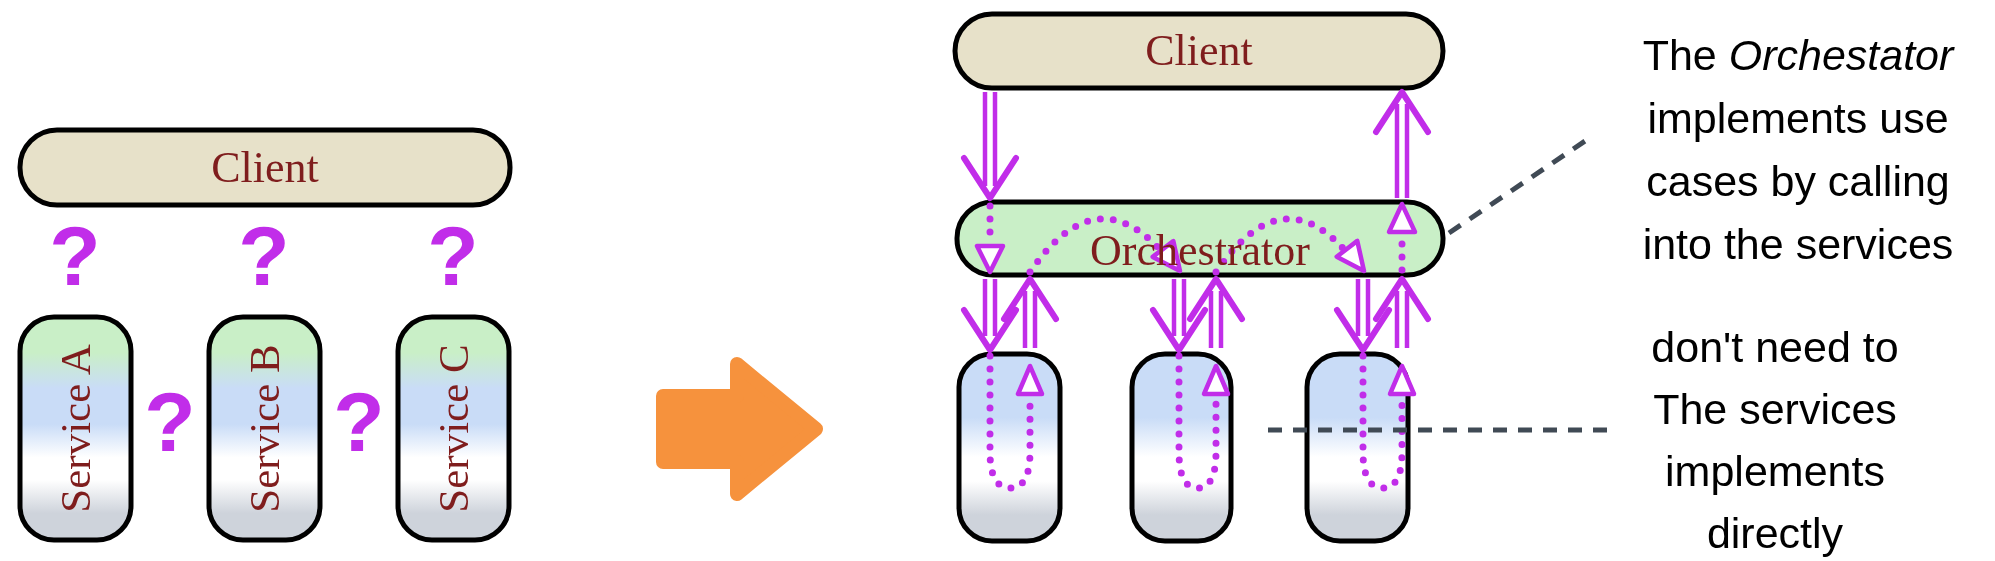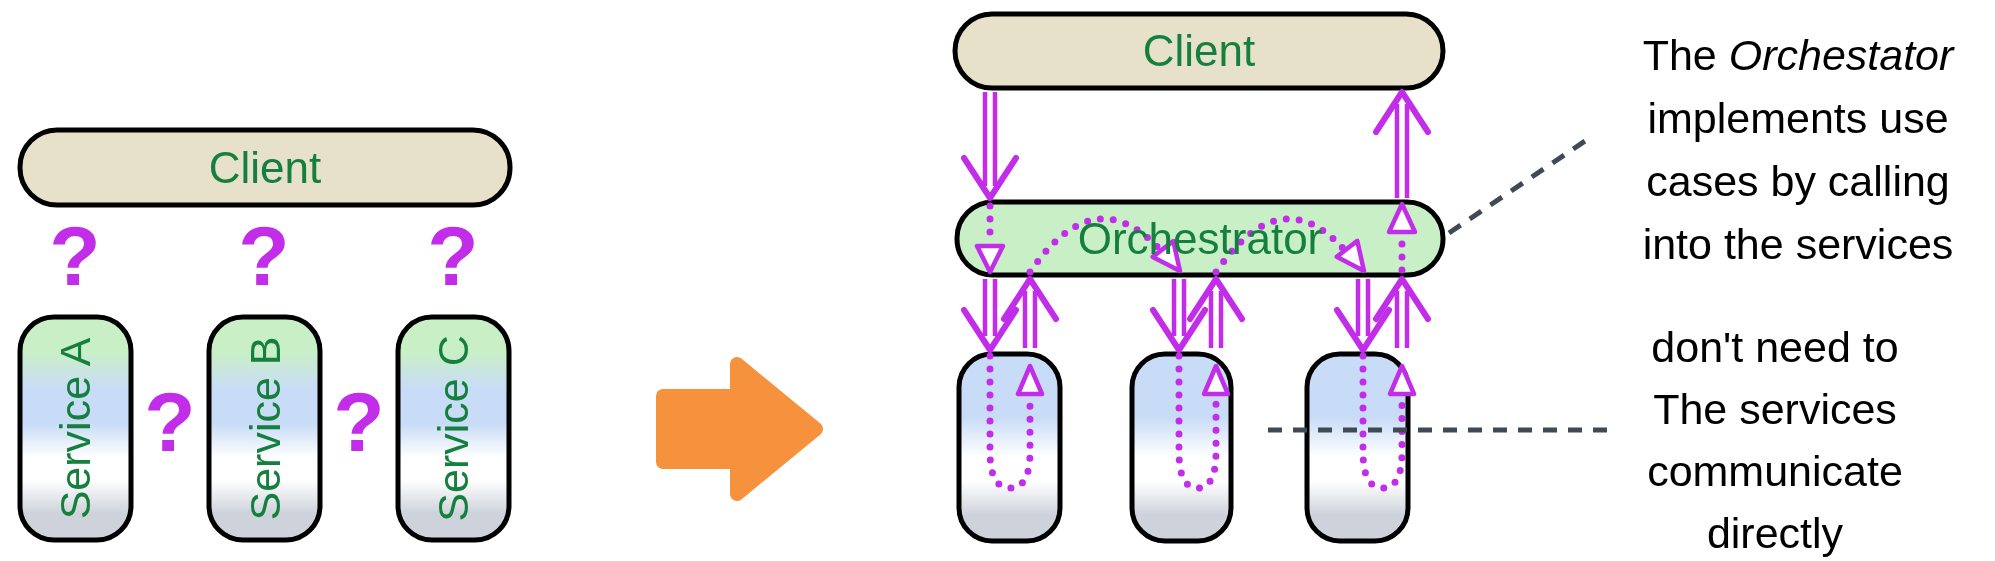--- a/index.html
+++ b/index.html
@@ -3,21 +3,21 @@
 <meta charset="utf-8">
 <style>
   html,body{margin:0;padding:0;background:#fff;}
   .stage{
     position:relative;width:1995px;height:561px;background:#fff;overflow:hidden;
     font-family:"Liberation Sans", sans-serif;color:#000;
   }
   .stage svg{position:absolute;left:0;top:0;}
   .lbl{
     position:absolute;display:flex;align-items:center;justify-content:center;
-    font-size:44px;line-height:1;color:#15803d;white-space:nowrap;
+    font-size:44px;line-height:1;color:#7f1d1d;white-space:nowrap;font-family:Liberation Serif, serif;
   }
   .vlbl span{transform:rotate(-90deg);white-space:nowrap;font-size:43px;}
   .qmark{
     position:absolute;transform:translate(-50%,-52%);
     font-size:84px;font-weight:700;color:var(--magenta);line-height:1;
   }
   .note{
     position:absolute;text-align:center;font-size:43px;color:#000;
   }
   .note .ln{line-height:63px;white-space:nowrap;}
@@ -158,29 +158,29 @@
     <span>Service C</span>
   </div>
 
   <div class="qmark" style="left:75px;top:258px;">?</div>
   <div class="qmark" style="left:264px;top:258px;">?</div>
   <div class="qmark" style="left:453px;top:258px;">?</div>
   <div class="qmark" style="left:170px;top:424px;">?</div>
   <div class="qmark" style="left:359px;top:424px;">?</div>
 
   <div class="lbl" style="left:955px;top:14px;width:488px;height:74px;">Client</div>
-  <div class="lbl" style="left:957px;top:202px;width:486px;height:73px;text-align:right;">Orchestrator</div>
+  <div class="lbl" style="left:957px;top:214px;width:486px;height:73px;text-align:right;">Orchestrator</div>
 
   <div class="note" style="left:1598px;top:24px;width:400px;">
     <div class="ln"><span>The </span><i>Orchestator</i></div>
     <div class="ln">implements use</div>
     <div class="ln">cases by calling</div>
     <div class="ln">into the services</div>
   </div>
 
   <div class="note note2" style="left:1608px;top:316px;width:334px;">
     <div class="ln">don't need to</div>
     <div class="ln">The services</div>
-    <div class="ln">communicate</div>
+    <div class="ln">implements</div>
     <div class="ln">directly</div>
   </div>
 
 </div>
 
 </body></html>

